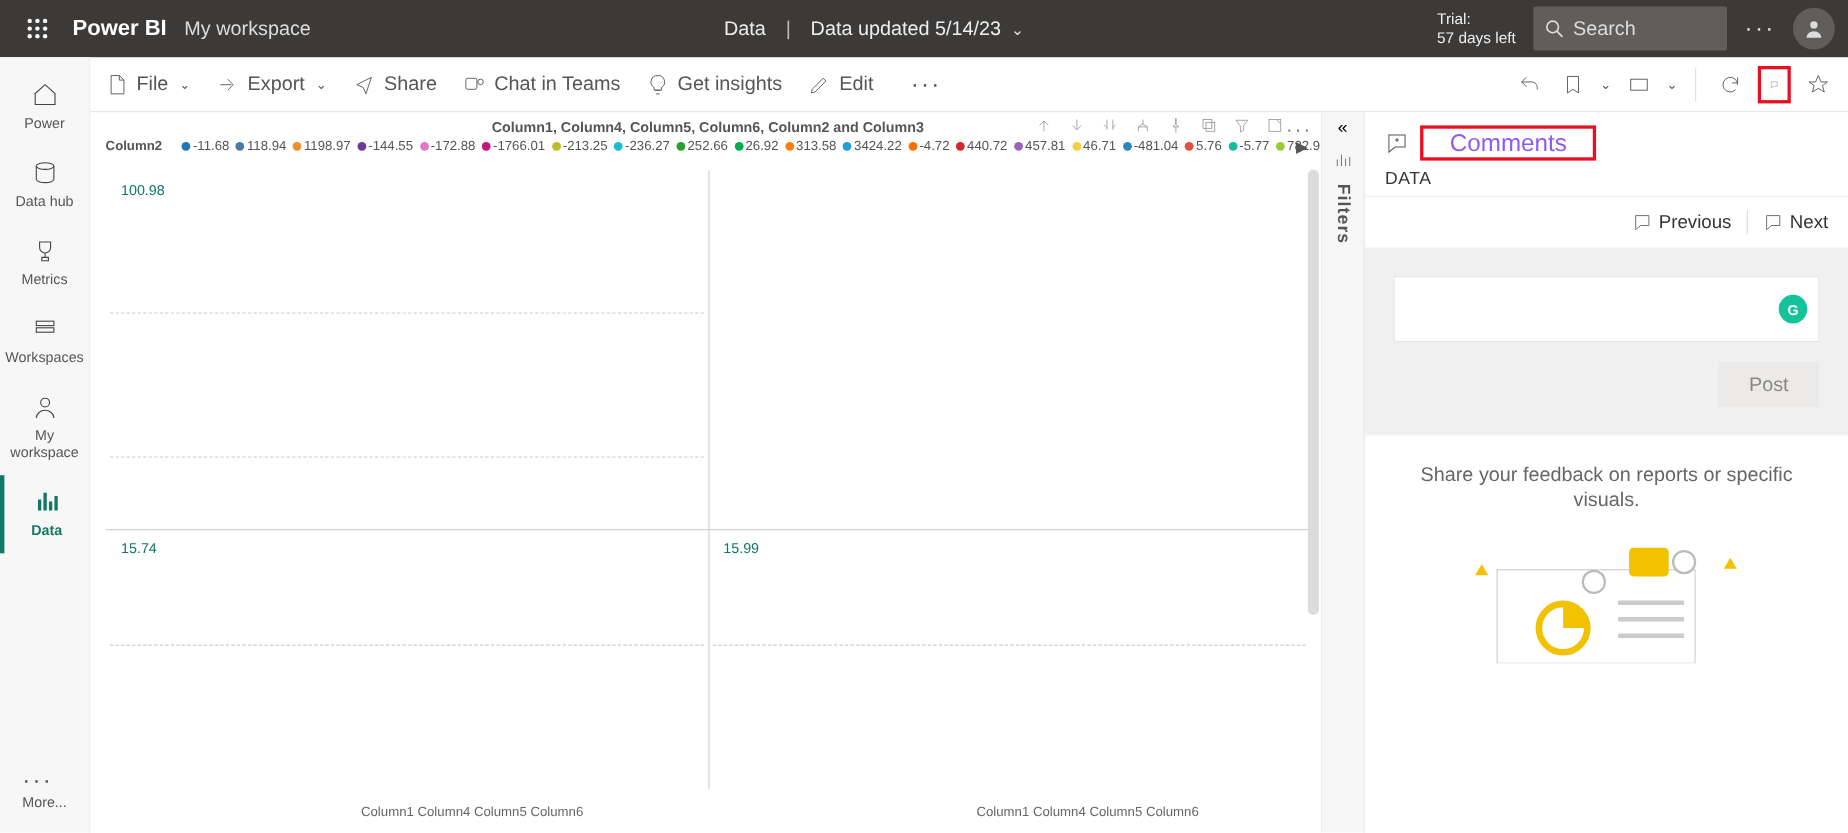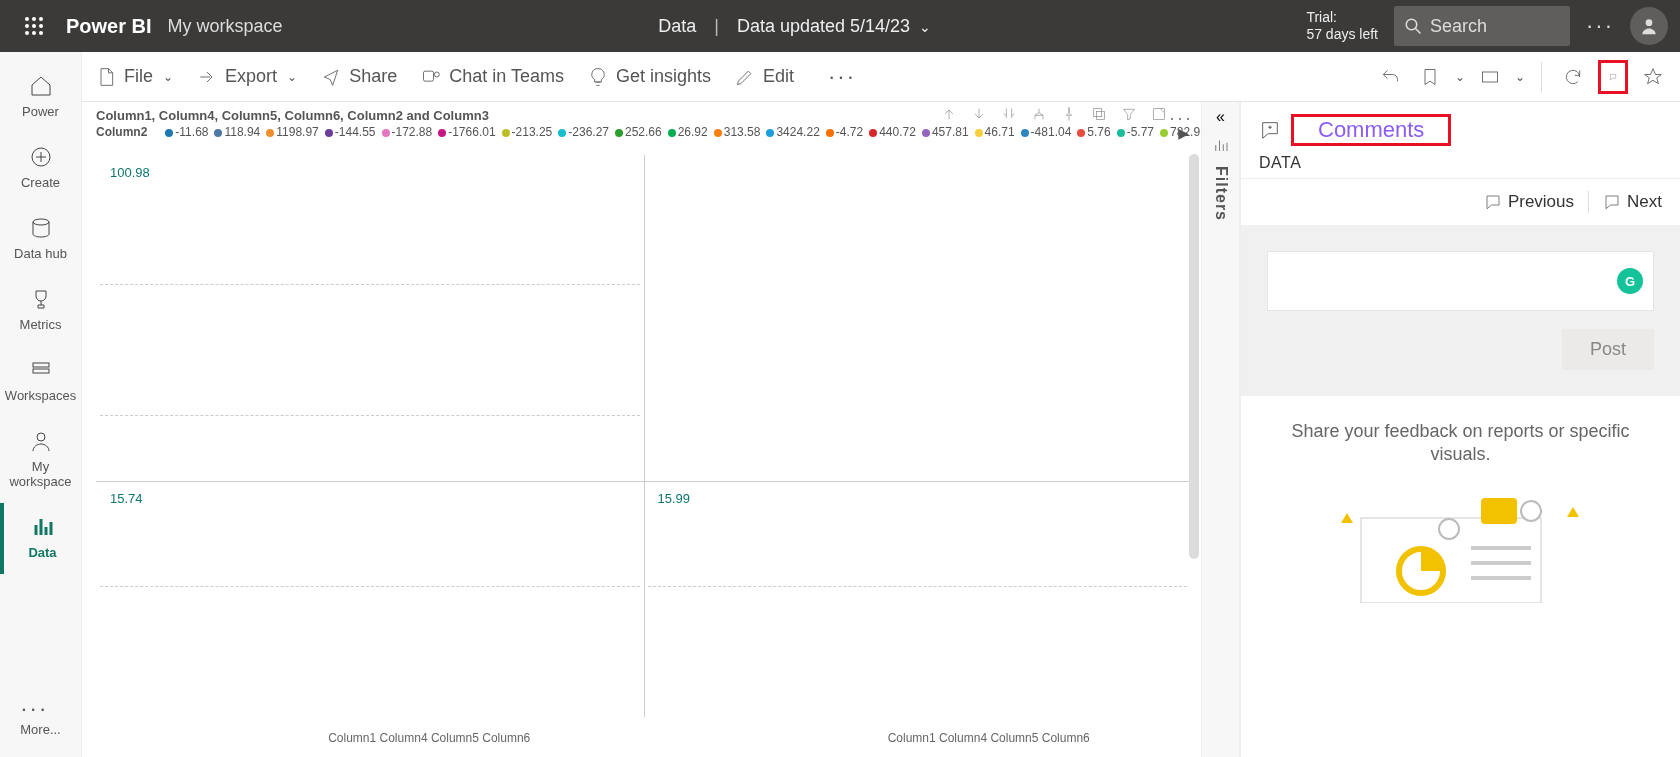--- a/index.html
+++ b/index.html
@@ -84,21 +84,21 @@
     display:flex;
     overflow:hidden;
   }
   .report {
     flex:1;
     position:relative;
     padding:6px 10px 0 14px;
     overflow:hidden;
     border-right:1px solid #eee;
   }
-  .report-title { font-size:13px; color:#555; font-weight:600; margin-bottom:2px;}
+  .report-title { font-size:13px; color:#555; font-weight:600; margin-bottom:2px;text-align:center;}
   .legend-row { display:flex; align-items:flex-start; font-size:12px; color:#555; gap:6px; flex-wrap:nowrap; white-space:nowrap; position:relative;}
   .legend-row .lbl { font-weight:700; margin-right:6px;}
   .legend-dot { display:inline-block; width:8px; height:8px; border-radius:50%; margin:0 2px 0 6px; vertical-align:middle;}
   .legend-row .arr { position:absolute; right:2px; font-size:14px; cursor:pointer;}
   .viz-icons { position:absolute; top:4px; right:34px; display:flex; gap:14px; }
   .viz-icons svg { width:16px; height:16px; stroke:#888; fill:none;}
   .viz-more { position:absolute; top:6px; right:8px; font-size:18px; letter-spacing:2px; color:#777; cursor:pointer;}
 
   .grid {
     position:absolute;
@@ -339,29 +339,20 @@
 </div>
 
 <div class="leftrail">
   <div class="rail-item">
     <div class="ic">
         <svg viewBox="0 0 24 24">
           <path d="M3 11l9-8 9 8v10H3z"></path>
         </svg>
       </div>
     <div>Power</div>
-  </div>
-  <div class="rail-item">
-    <div class="ic">
-        <svg viewBox="0 0 24 24">
-          <circle cx="12" cy="12" r="9"></circle>
-          <path d="M12 7v10M7 12h10"></path>
-        </svg>
-      </div>
-    <div>Create</div>
   </div>
   <div class="rail-item">
     <div class="ic">
         <svg viewBox="0 0 24 24">
           <ellipse cx="12" cy="6" rx="8" ry="3"></ellipse>
           <path d="M4 6v12c0 1.7 3.6 3 8 3s8-1.3 8-3V6"></path>
         </svg>
       </div>
     <div>Data hub</div>
   </div>

